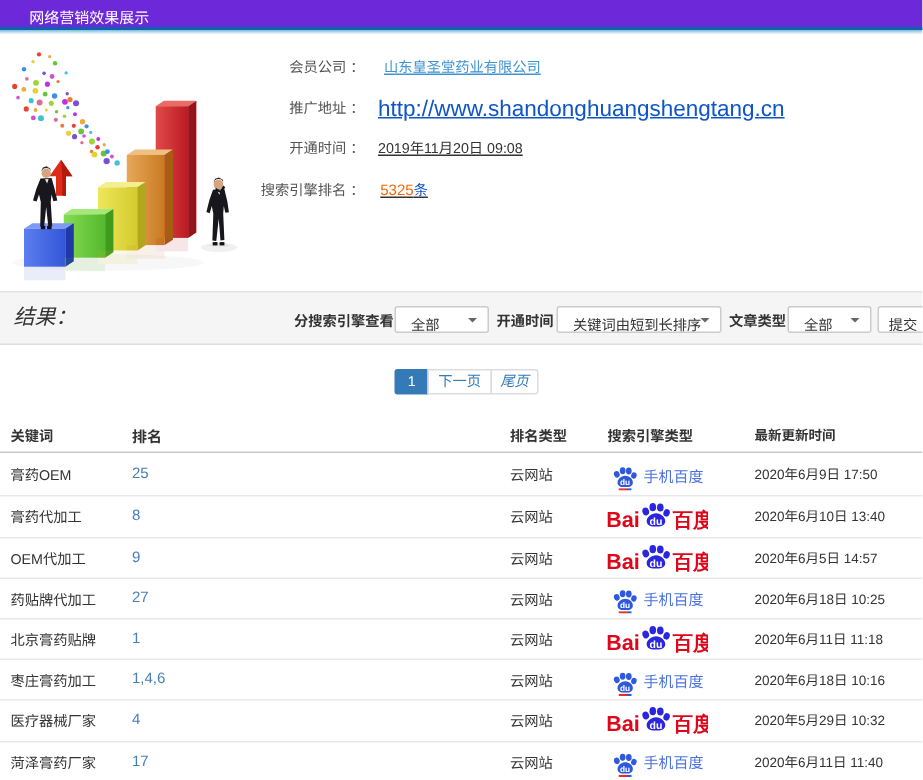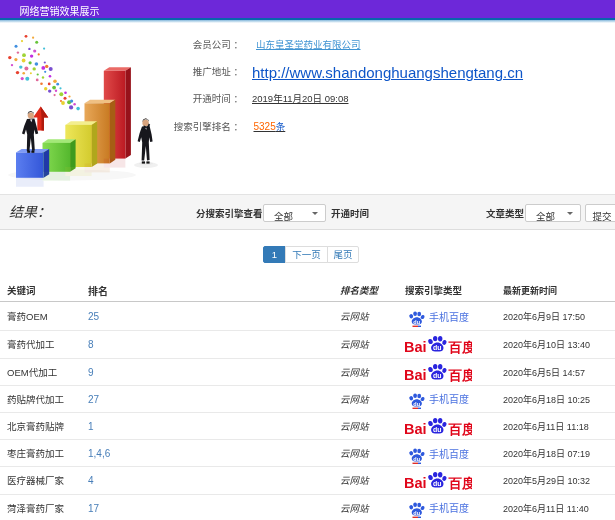--- a/index.html
+++ b/index.html
@@ -17,21 +17,21 @@
 .sel i{position:absolute;right:7px;top:7px;width:0;height:0;border-left:3px solid transparent;border-right:3px solid transparent;border-top:3.5px solid #666;}
 .pg{position:absolute;top:246px;left:264px;height:17px;font-size:9.5px;}
 .pg a{float:left;height:15px;line-height:15px;border:1px solid #ddd;background:#fff;color:#337ab7;text-decoration:none;text-align:center;margin-left:-1px;}
 .pg a.on{background:#337ab7;border-color:#337ab7;color:#fff;}
 .tbl{position:absolute;left:0;top:278px;width:615px;}
 .trh{position:relative;height:23px;border-bottom:1px solid #c8c8c8;}
 .tr{position:relative;height:27.2px;box-sizing:border-box;border-bottom:1px solid #e9e9e9;}
 .tr.r1{height:29.4px;}
 .c1{position:absolute;left:7px;top:50%;transform:translateY(-50%);font-size:9.5px;color:#333;}
 .c2{position:absolute;left:88px;top:50%;transform:translateY(-50%);font-size:10px;color:#477eb8;}
-.c3{position:absolute;left:340px;top:50%;transform:translateY(-50%);font-size:9.5px;color:#333;font-style:italic;}
+.c3{position:absolute;left:340px;top:50%;transform:translateY(-50%);font-size:9.5px;color:#333;}
 .c4{position:absolute;left:405px;top:50%;transform:translateY(-50%);}
 .c5{position:absolute;left:503px;top:50%;transform:translateY(-50%);font-size:9px;color:#333;}
 .hd{font-weight:bold;color:#333;}
 .mb{display:flex;align-items:center;font-size:10px;color:#4b72e0;justify-content:flex-end;}
 .mb svg{margin-right:4px;margin-left:3px;position:relative;top:2.5px;}
 </style>
 </head>
 <body>
 <div class="top">
     <span>网络营销效果展示</span>
@@ -185,34 +185,38 @@
 <div class="val" style="top:118.5px;left:253.5px"><span style="color:#f60;font-size:10px">5325</span><span style="color:#0d55c8">条</span></div>
 
 <div class="filter">
   <div style="position:absolute;left:9px;top:5.5px;font-size:14px;color:#333;font-style:italic;">结果：</div>
   <div class="flbl" style="left:196px;">分搜索引擎查看</div>
   <div class="sel" style="left:263px;width:63px;">
       <span>全部</span>
       <i></i>
     </div>
   <div class="flbl" style="left:331px;">开通时间</div>
+  <div class="sel" style="left:371px;width:110px;">
+      <span>关键词由短到长排序</span>
+      <i></i>
+    </div>
   <div class="flbl" style="left:486px;">文章类型</div>
   <div class="sel" style="left:525px;width:56px;">
       <span>全部</span>
       <i></i>
     </div>
   <div class="sel" style="left:585px;width:40px;">
       <span style="left:6.5px;">提交</span>
     </div>
 </div>
 
 <div class="pg">
   <a class="on" style="width:21px;border-radius:2px 0 0 2px;">1</a>
   <a style="width:41px;">下一页</a>
-  <a style="width:30px;border-radius:0 2px 2px 0;">尾页</a>
+  <a style="width:30px;border-radius:0 2px 2px 0;font-style:italic;">尾页</a>
 </div>
 
 <div class="tbl">
   <div class="trh">
     <div class="c1 hd">关键词</div>
       <div class="c2 hd" style="color:#333">排名</div>
       <div class="c3 hd">排名类型</div>
       <div class="c4 hd" style="font-size:9.5px;">搜索引擎类型</div>
       <div class="c5 hd">最新更新时间</div>
   </div>
@@ -321,21 +325,21 @@
               <ellipse cx="7.1" cy="2.8" rx="1.9" ry="2.3"></ellipse>
               <ellipse cx="11.2" cy="3" rx="1.9" ry="2.3"></ellipse>
               <ellipse cx="14.6" cy="6" rx="1.8" ry="2.1" transform="rotate(20 14.6 6)"></ellipse>
               <path d="M8.9,6.2 c2.6,0 5,2.2 5,4.4 c0,1.9-1.6,3-3.3,3 l-3.6,0 c-1.7,0-3.3-1.1-3.3-3 c0-2.2,2.6-4.4,5.2-4.4 z"></path>
             </g>
             <text x="8.7" y="12.6" font-size="5.5" fill="#fff" text-anchor="middle" font-family="Liberation Sans" font-weight="bold">du</text>
             <rect x="4.5" y="14.6" width="5.5" height="1.4" fill="#e03028"></rect>
             <rect x="10" y="14.6" width="3" height="1.4" fill="#2e59dd"></rect>
           </svg>手机百度</span>
       </div>
-    <div class="c5">2020年6月18日 07:19</div>
+    <div class="c5">2020年6月18日 10:16</div>
   </div>
   <div class="tr">
     <div class="c1">医疗器械厂家</div>
       <div class="c2">4</div>
       <div class="c3">云网站</div>
     <div class="c4"><svg width="67" height="22" viewBox="0 0 67 22" style="position:relative;top:2px">
           <text x="-1" y="19" font-size="14.5" fill="#e0061a" font-family="Liberation Sans" font-weight="bold">Bai</text>
           <g fill="#2a25df">
             <ellipse cx="25.5" cy="8.5" rx="2.2" ry="2.6" transform="rotate(-20 25.5 8.5)"></ellipse>
             <ellipse cx="30.2" cy="5.6" rx="2.2" ry="2.7"></ellipse>

